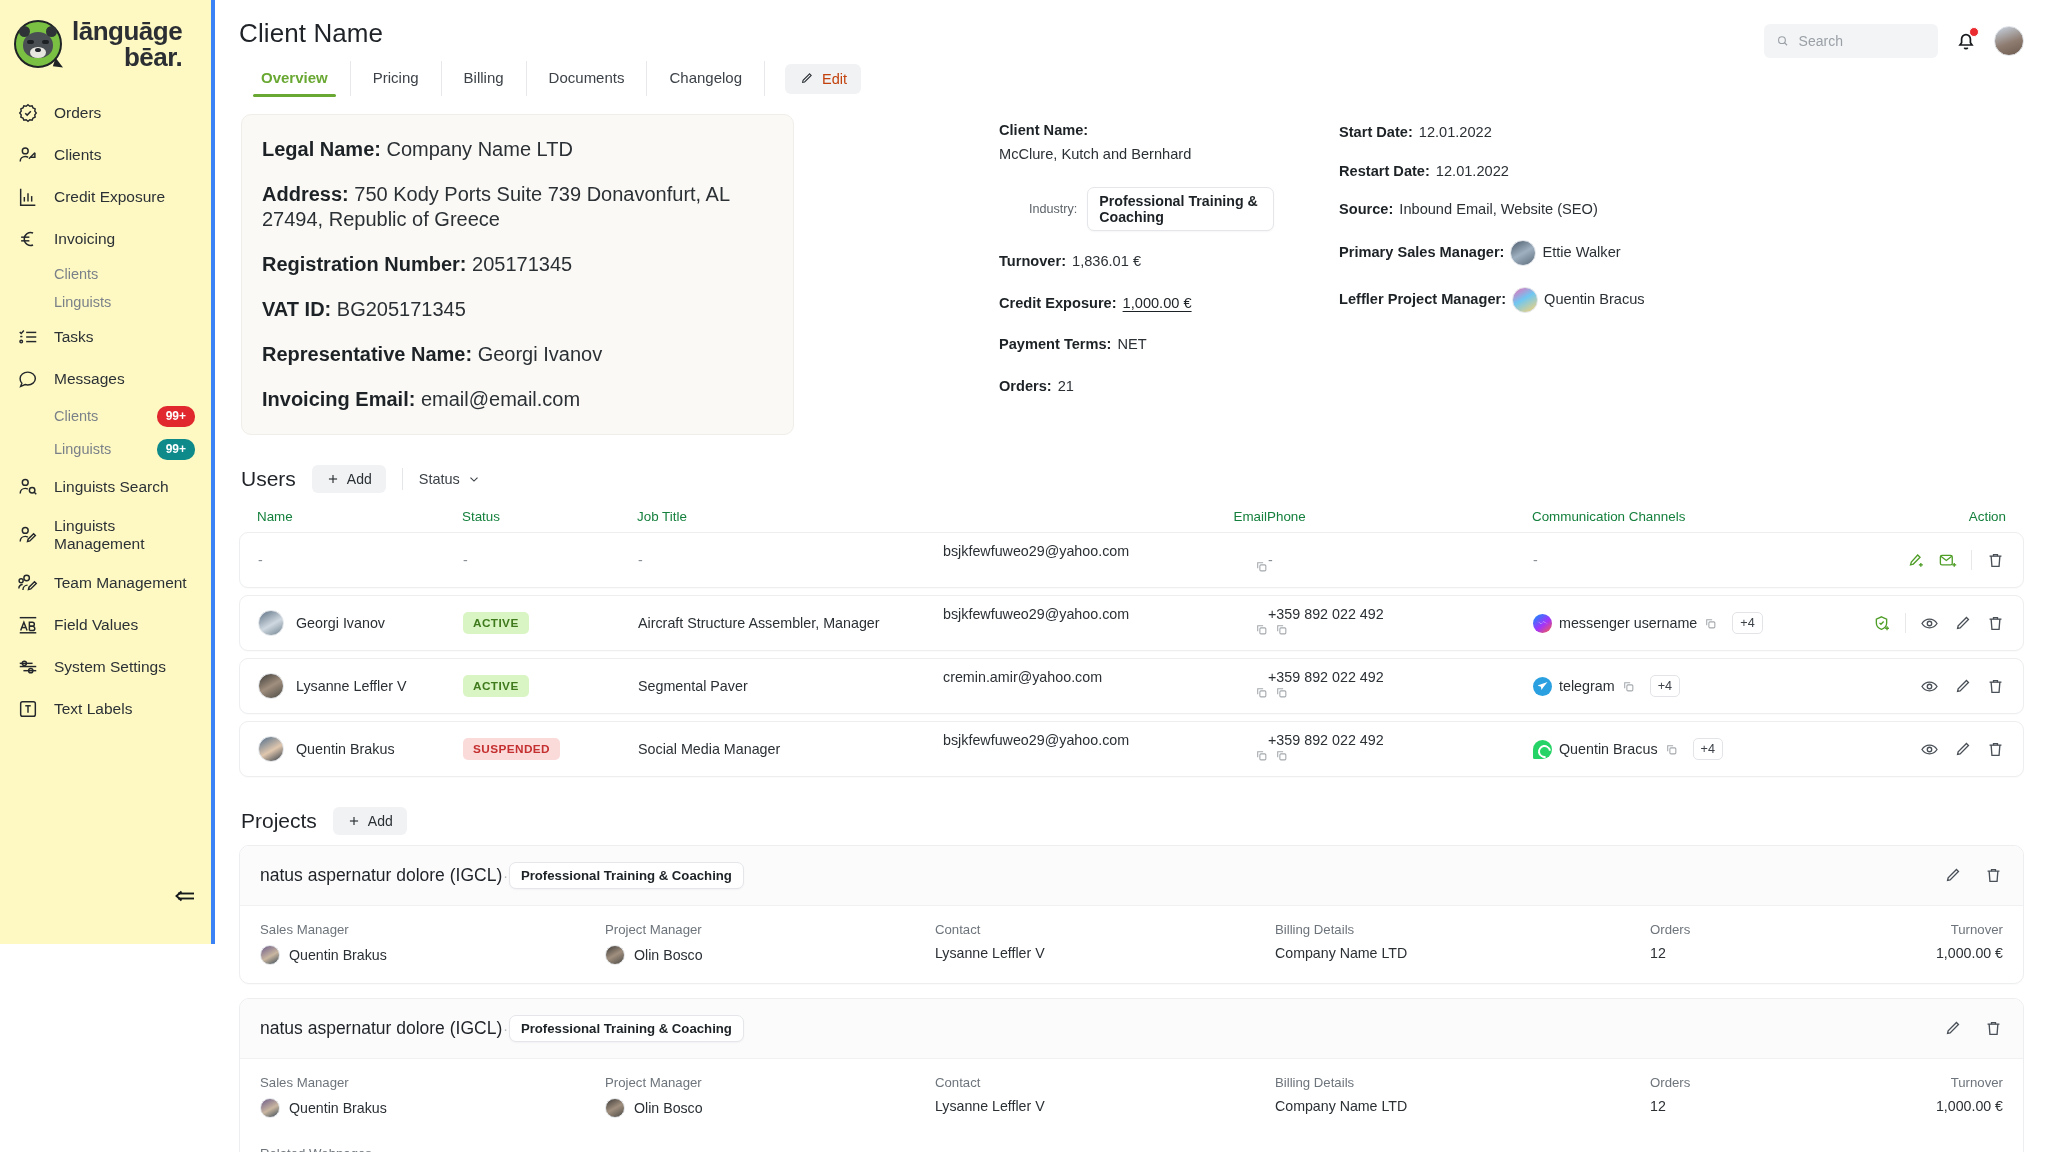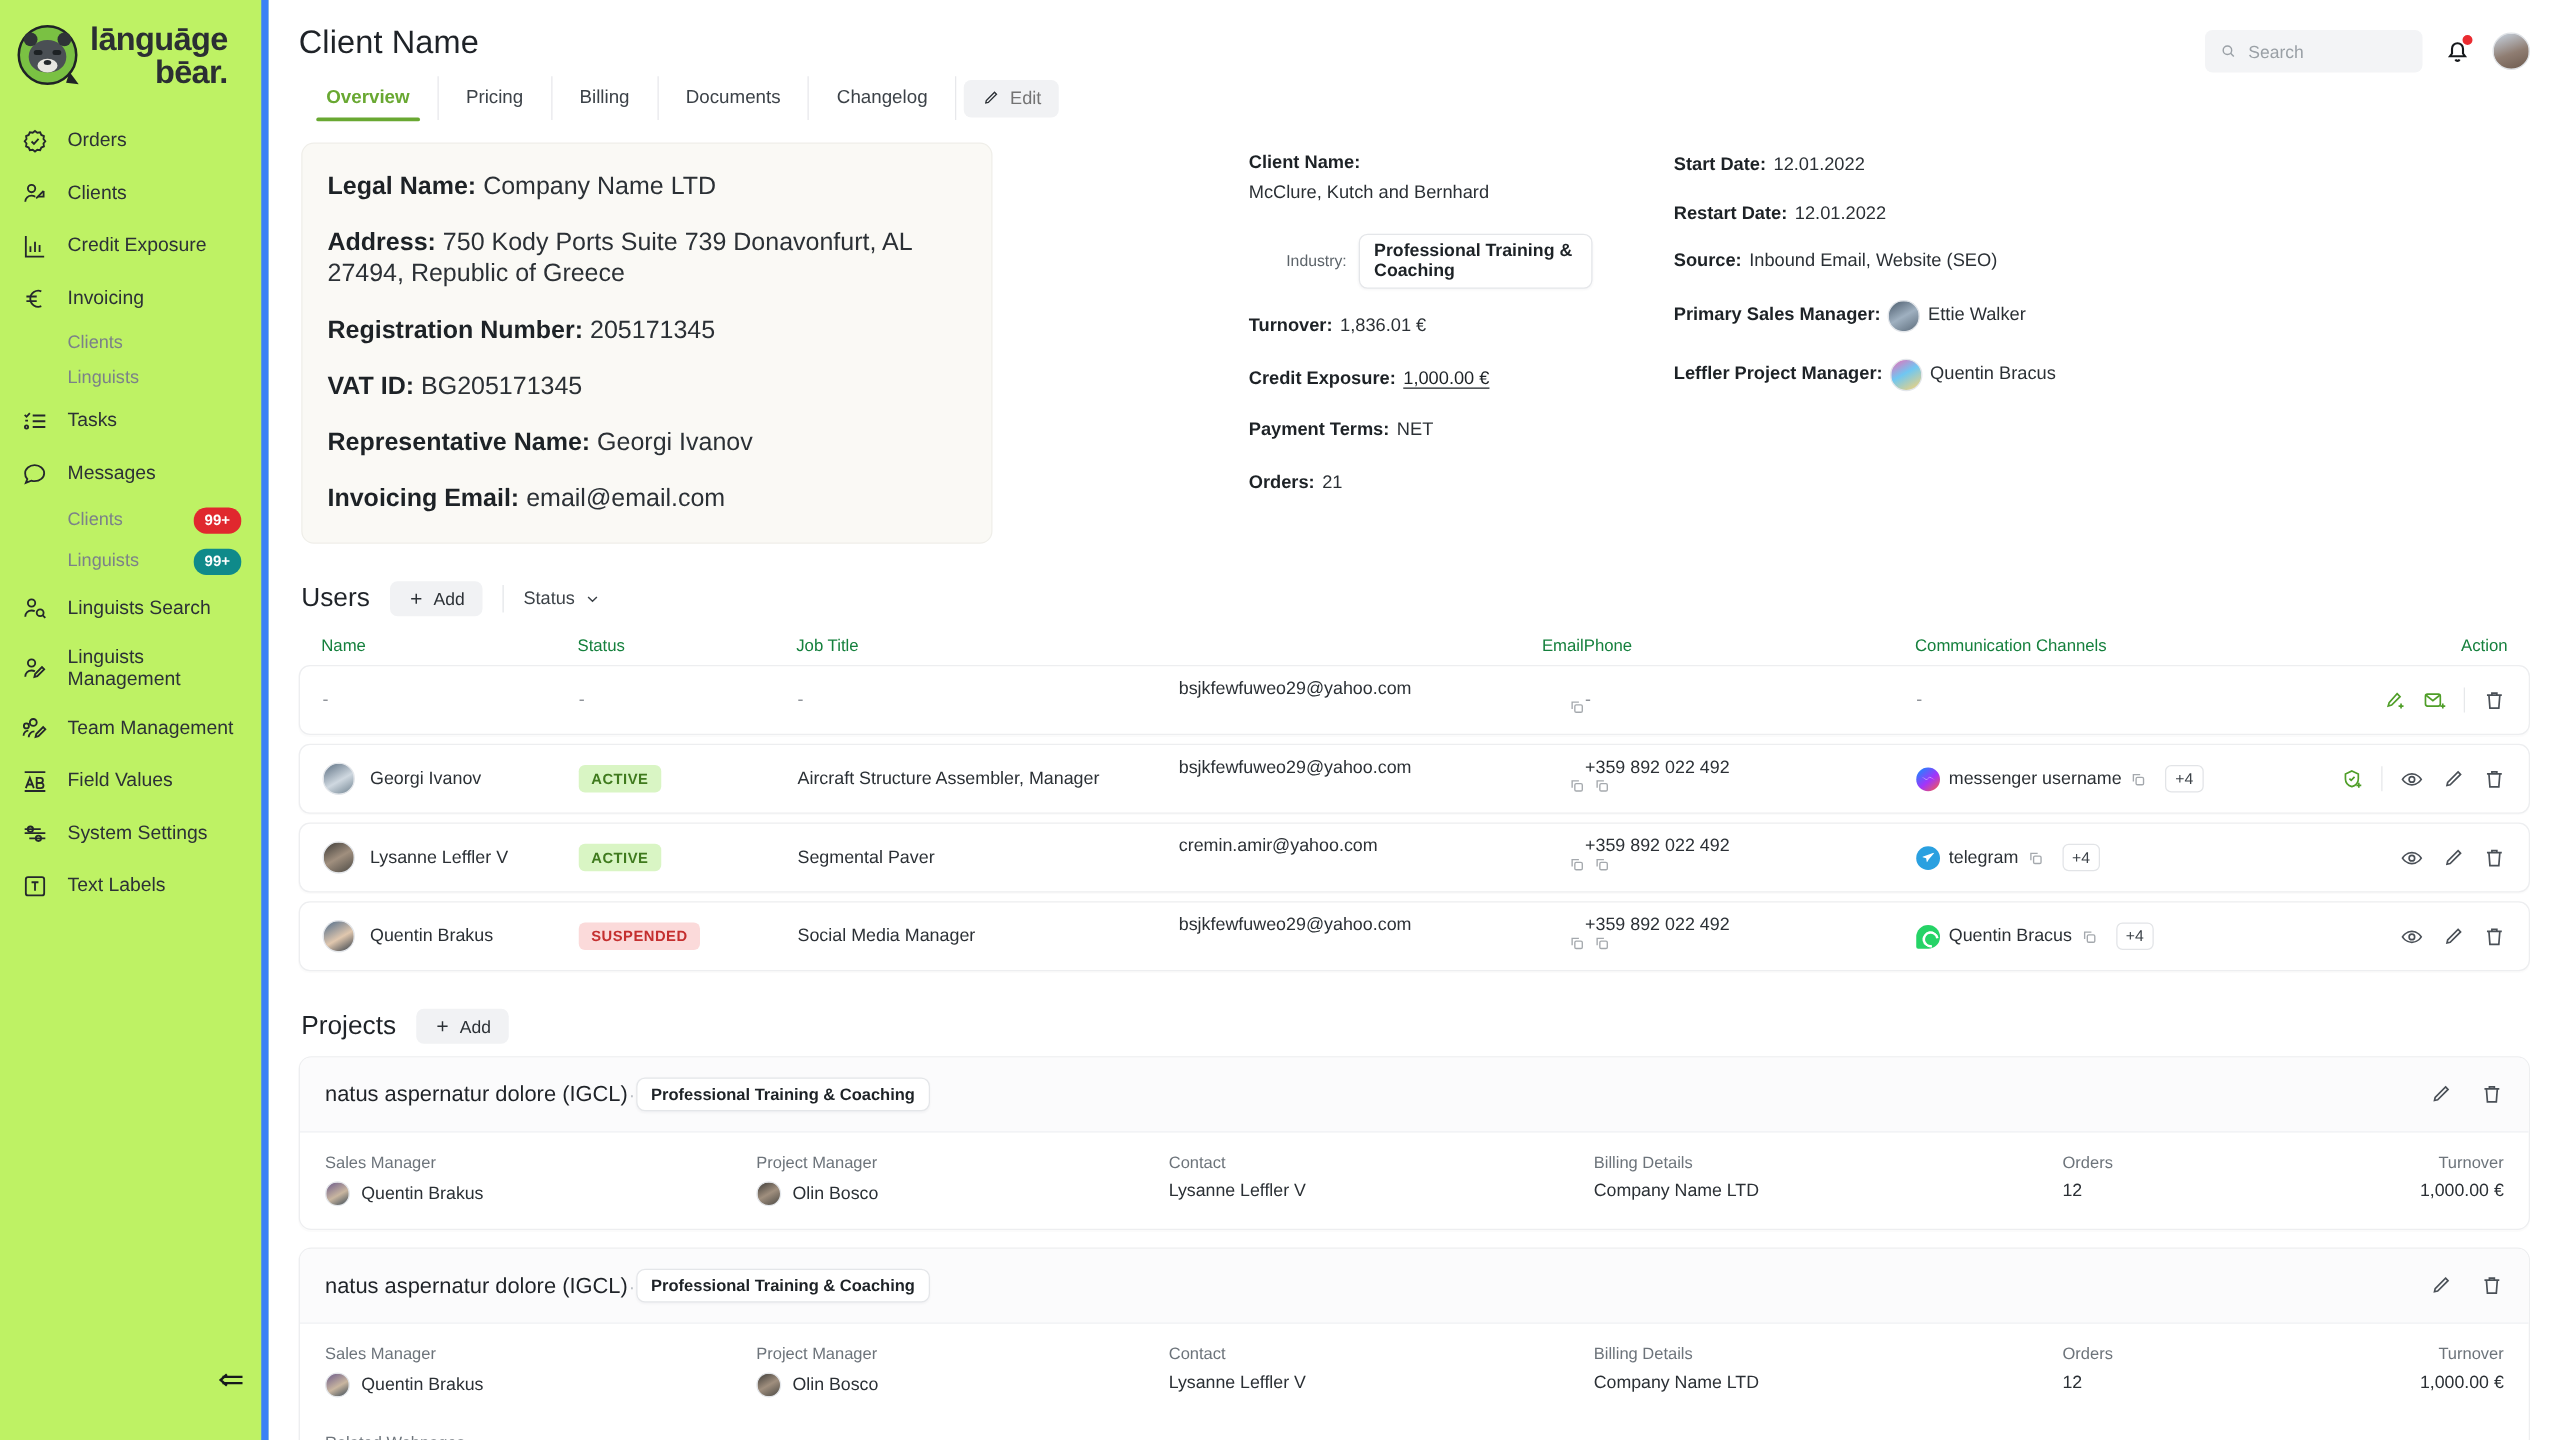--- a/index.html
+++ b/index.html
@@ -7,23 +7,23 @@
     width: 2048px; height: 1152px;
     font-family: "Liberation Sans", sans-serif;
     background: #ffffff;
     color: #22262b;
     overflow: hidden;
   }
   .app { display: flex; width: 2048px; height: 1152px; }
 
   
   .sidebar {
-    width: 215px; min-width: 215px; height: 1152px;
-    background: #bef264;
-    border-right: 6px solid #3b82f6;
+    width: 215px; min-width: 215px; height: 944px;
+    background: #fef9c3;
+    border-right: 4px solid #3b82f6;
     position: relative;
     padding-top: 8px;
   }
   .logo-row { display: flex; align-items: center; gap: 10px; padding: 10px 0 10px 14px; }
   .logo-mark {
     width: 48px; height: 48px; border-radius: 50%;
     background: #7ac143; position: relative; flex: none;
     border: 2.5px solid #1f2326;
     overflow: visible;
   }
@@ -91,21 +91,21 @@
     font-size: 15px; color:#3c4248; padding: 8px 22px 10px 22px; cursor:pointer;
     border-right: 1px solid #e7e8eb; position:relative; white-space:nowrap;
   }
   .tab:last-of-type { border-right: none; }
   .tab.active { color:#69a832; font-weight:600; }
   .tab.active::after{
     content:""; position:absolute; left:14px; right:14px; bottom:-1px; height:3px; background:#69a832; border-radius:2px;
   }
   .edit-btn {
     display:inline-flex; align-items:center; gap:8px; background:#f1f2f4;
-    border-radius:6px; padding:7px 14px; font-size:14.5px; color:#737373; cursor:pointer; margin-left:6px;
+    border-radius:6px; padding:7px 14px; font-size:14.5px; color:#c2410c; cursor:pointer; margin-left:20px;
   }
   .topbar-right { display:flex; align-items:center; gap:16px; padding-top: 14px; }
   .search-box {
     width: 174px; height: 34px; background:#f3f4f6; border-radius:6px;
     display:flex; align-items:center; gap:9px; padding: 0 12px; cursor:text;
   }
   .search-box input {
     border:none; background:transparent; outline:none; font-size:14px; color:#15803d;
     width:100%; font-family:"Liberation Sans", sans-serif;
   }

